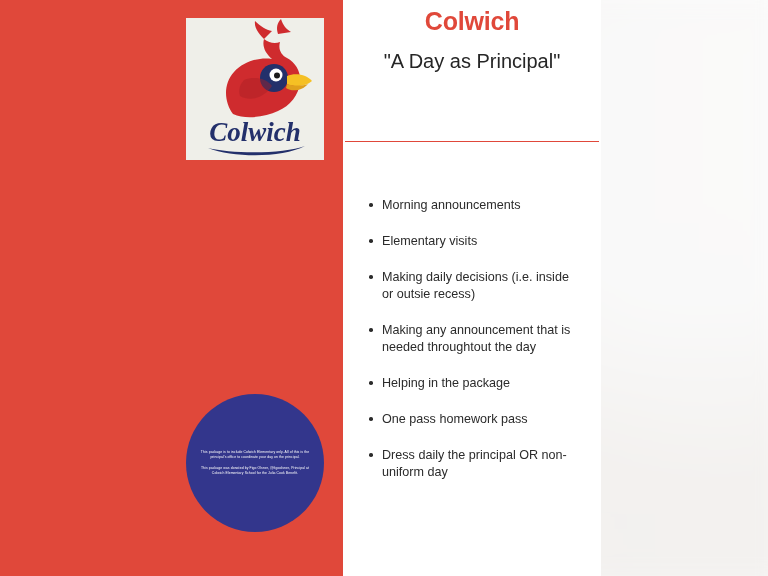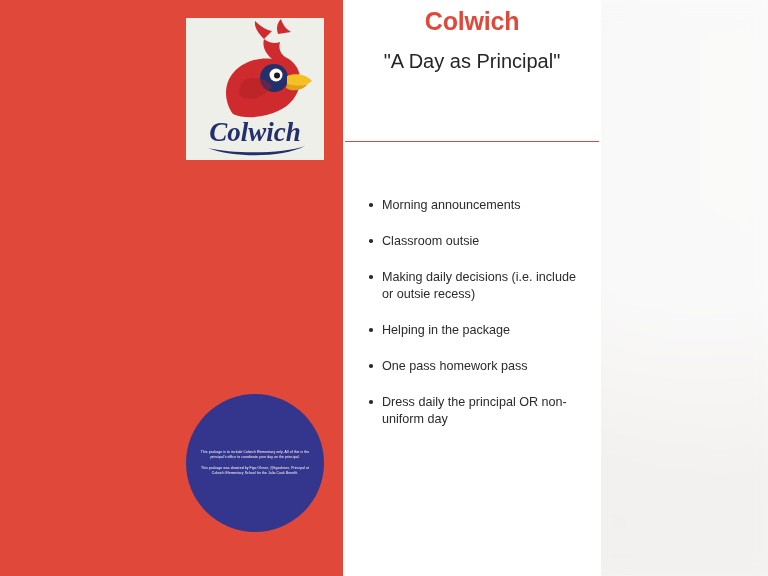--- a/index.html
+++ b/index.html
@@ -173,20 +173,21 @@
   <div class="header">
     <div class="title">
       <span>Colwich</span><br>
     </div>
     <div class="subtitle">"A Day as Principal"</div>
   </div>
   <div class="rule"></div>
 
   <ul class="list">
     <li>Morning announcements</li>
-    <li>Classroom outsie</li>
-    <li>Making daily decisions (i.e. include or outsie recess)</li>
+    <li>Elementary visits</li>
+    <li>Making daily decisions (i.e. inside or outsie recess)</li>
+    <li>Making any announcement that is needed throughtout the day</li>
     <li>Helping in the package</li>
     <li>One pass homework pass</li>
     <li>Dress daily the principal OR non-uniform day</li>
   </ul>
 
 </div>
 
 </body></html>

